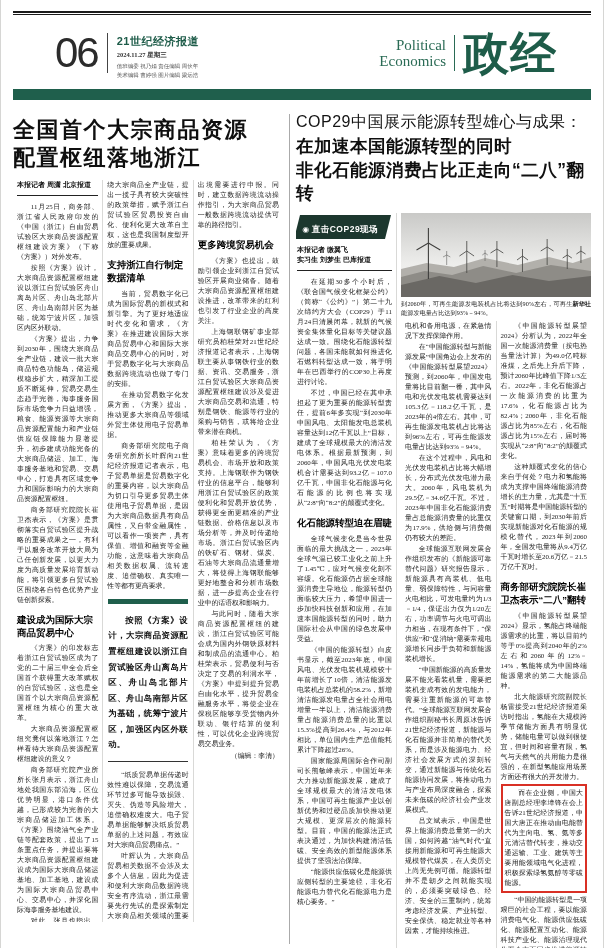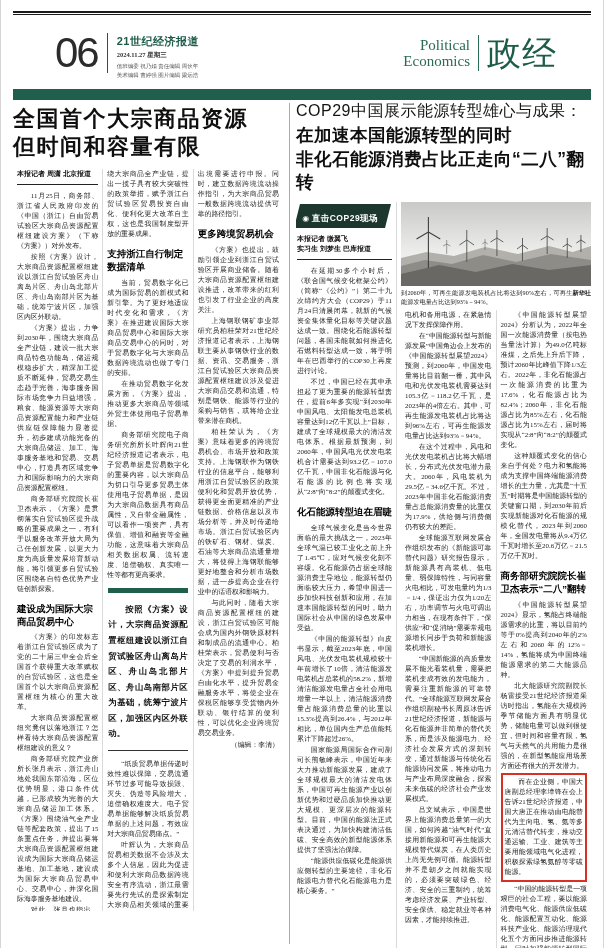--- a/index.html
+++ b/index.html
@@ -15,26 +15,26 @@
   .masthead { display:flex; justify-content:space-between; align-items:center; padding:10px 46px 6px 54px; height:72px; }
   .mast-left { display:flex; align-items:center; }
   .page-num { font-family:"Liberation Sans","DejaVu Sans",sans-serif; font-weight:300; font-size:42px; line-height:1; color:#2b2b2b; letter-spacing:-2px; }
   .mast-vline { width:1px; height:40px; background:#444; margin:0 9px; }
   .paper-name { color:#1e5c49; font-family:"Liberation Sans","DejaVu Sans",sans-serif; font-weight:bold; font-size:11px; letter-spacing:0.5px;margin-top:7px; }
   .date-line { font-size:6.5px; font-weight:bold; color:#333; margin-top:2px; }
   .credits { font-size:5.5px; color:#555; line-height:1.6; margin-top:2px; font-family:"Liberation Sans","DejaVu Sans",sans-serif; }
   .mast-right { display:flex; align-items:center; }
   .section-en { text-align:right; font-family:"Liberation Serif","DejaVu Serif",serif; font-size:15px; line-height:1.08; color:#2a6b55; }
   .sec-vline { width:1px; height:36px; background:#2a6b55; margin:0 8px; }
-  .section-cn { font-family:"Liberation Sans","DejaVu Sans",sans-serif; font-weight:400; font-size:34px; line-height:1; color:#1e5c49; letter-spacing:1px;text-align:center; }
+  .section-cn { font-family:"Liberation Sans","DejaVu Sans",sans-serif; font-weight:700; font-size:46px; line-height:1; color:#1e5c49; letter-spacing:1px;text-align:center; }
 
   .green-band { height:11px; background:#1f5f4c; margin:2px 12px 0; }
 
   
-  .content { display:flex; padding:1px 12px 0; height:846px; }
+  .content { display:flex; padding:12px 12px 0; height:846px; }
   .article-left { width:276px; padding-right:6px; }
   .main-divider { width:1px; background:#aaa; margin:2px 0; }
   .article-right { flex:1; padding-left:6px; }
 
   
   .hl-left { font-family:"Liberation Sans","DejaVu Sans",sans-serif; font-weight:900; font-size:22px; line-height:1.28; letter-spacing:1.5px; color:#0f0f0f; margin:4px 0 8px; }
   .cols3 { display:flex; height:742px; overflow:hidden; }
   .cols3 .col { flex:1; padding:0 4px; overflow:hidden; }
   .cols3 .col + .col { border-left:1px solid #d9d9d7; }
 
@@ -103,21 +103,21 @@
     </div>
   </header>
 
   <div class="green-band"></div>
 
   <main class="content">
 
     <section class="article-left">
       <h1 class="hl-left">
         <div>全国首个大宗商品资源</div>
-        <div>但时间和容量有限</div>
+        <div>配置枢纽落地浙江</div>
       </h1>
       <div class="cols3">
         <div class="col">
           <div class="byline">本报记者 周潇 北京报道</div>
           <div class="rule"></div>
           <p class="bp">11月25日，商务部、浙江省人民政府印发的《中国（浙江）自由贸易试验区大宗商品资源配置枢纽建设方案》（下称《方案》）对外发布。</p>
           <p class="bp">按照《方案》设计，大宗商品资源配置枢纽建设以浙江自贸试验区舟山离岛片区、舟山岛北部片区、舟山岛南部片区为基础，统筹宁波片区，加强区内区外联动。</p>
           <p class="bp">《方案》提出，力争到2030年，围绕大宗商品全产业链，建设一批大宗商品特色功能岛，储运规模稳步扩大，精深加工提质不断延伸，贸易交易生态趋于完善，海事服务国际市场竞争力日益增强，粮食、能源资源等大宗商品资源配置能力和产业链供应链保障能力显著提升，初步建成功能完备的大宗商品储运、加工、海事服务基地和贸易、交易中心，打造具有区域竞争力和国际影响力的大宗商品资源配置枢纽。</p>
           <p class="bp">商务部研究院院长崔卫杰表示，《方案》是贯彻落实自贸试验区提升战略的重要成果之一，有利于以服务改革开放大局为己任创新发展，以更大力度为高质量发展培育新动能，将引领更多自贸试验区围绕各自特色优势产业链创新探索。</p>
           <h3 class="subhead">建设成为国际大宗商品贸易中心</h3>

